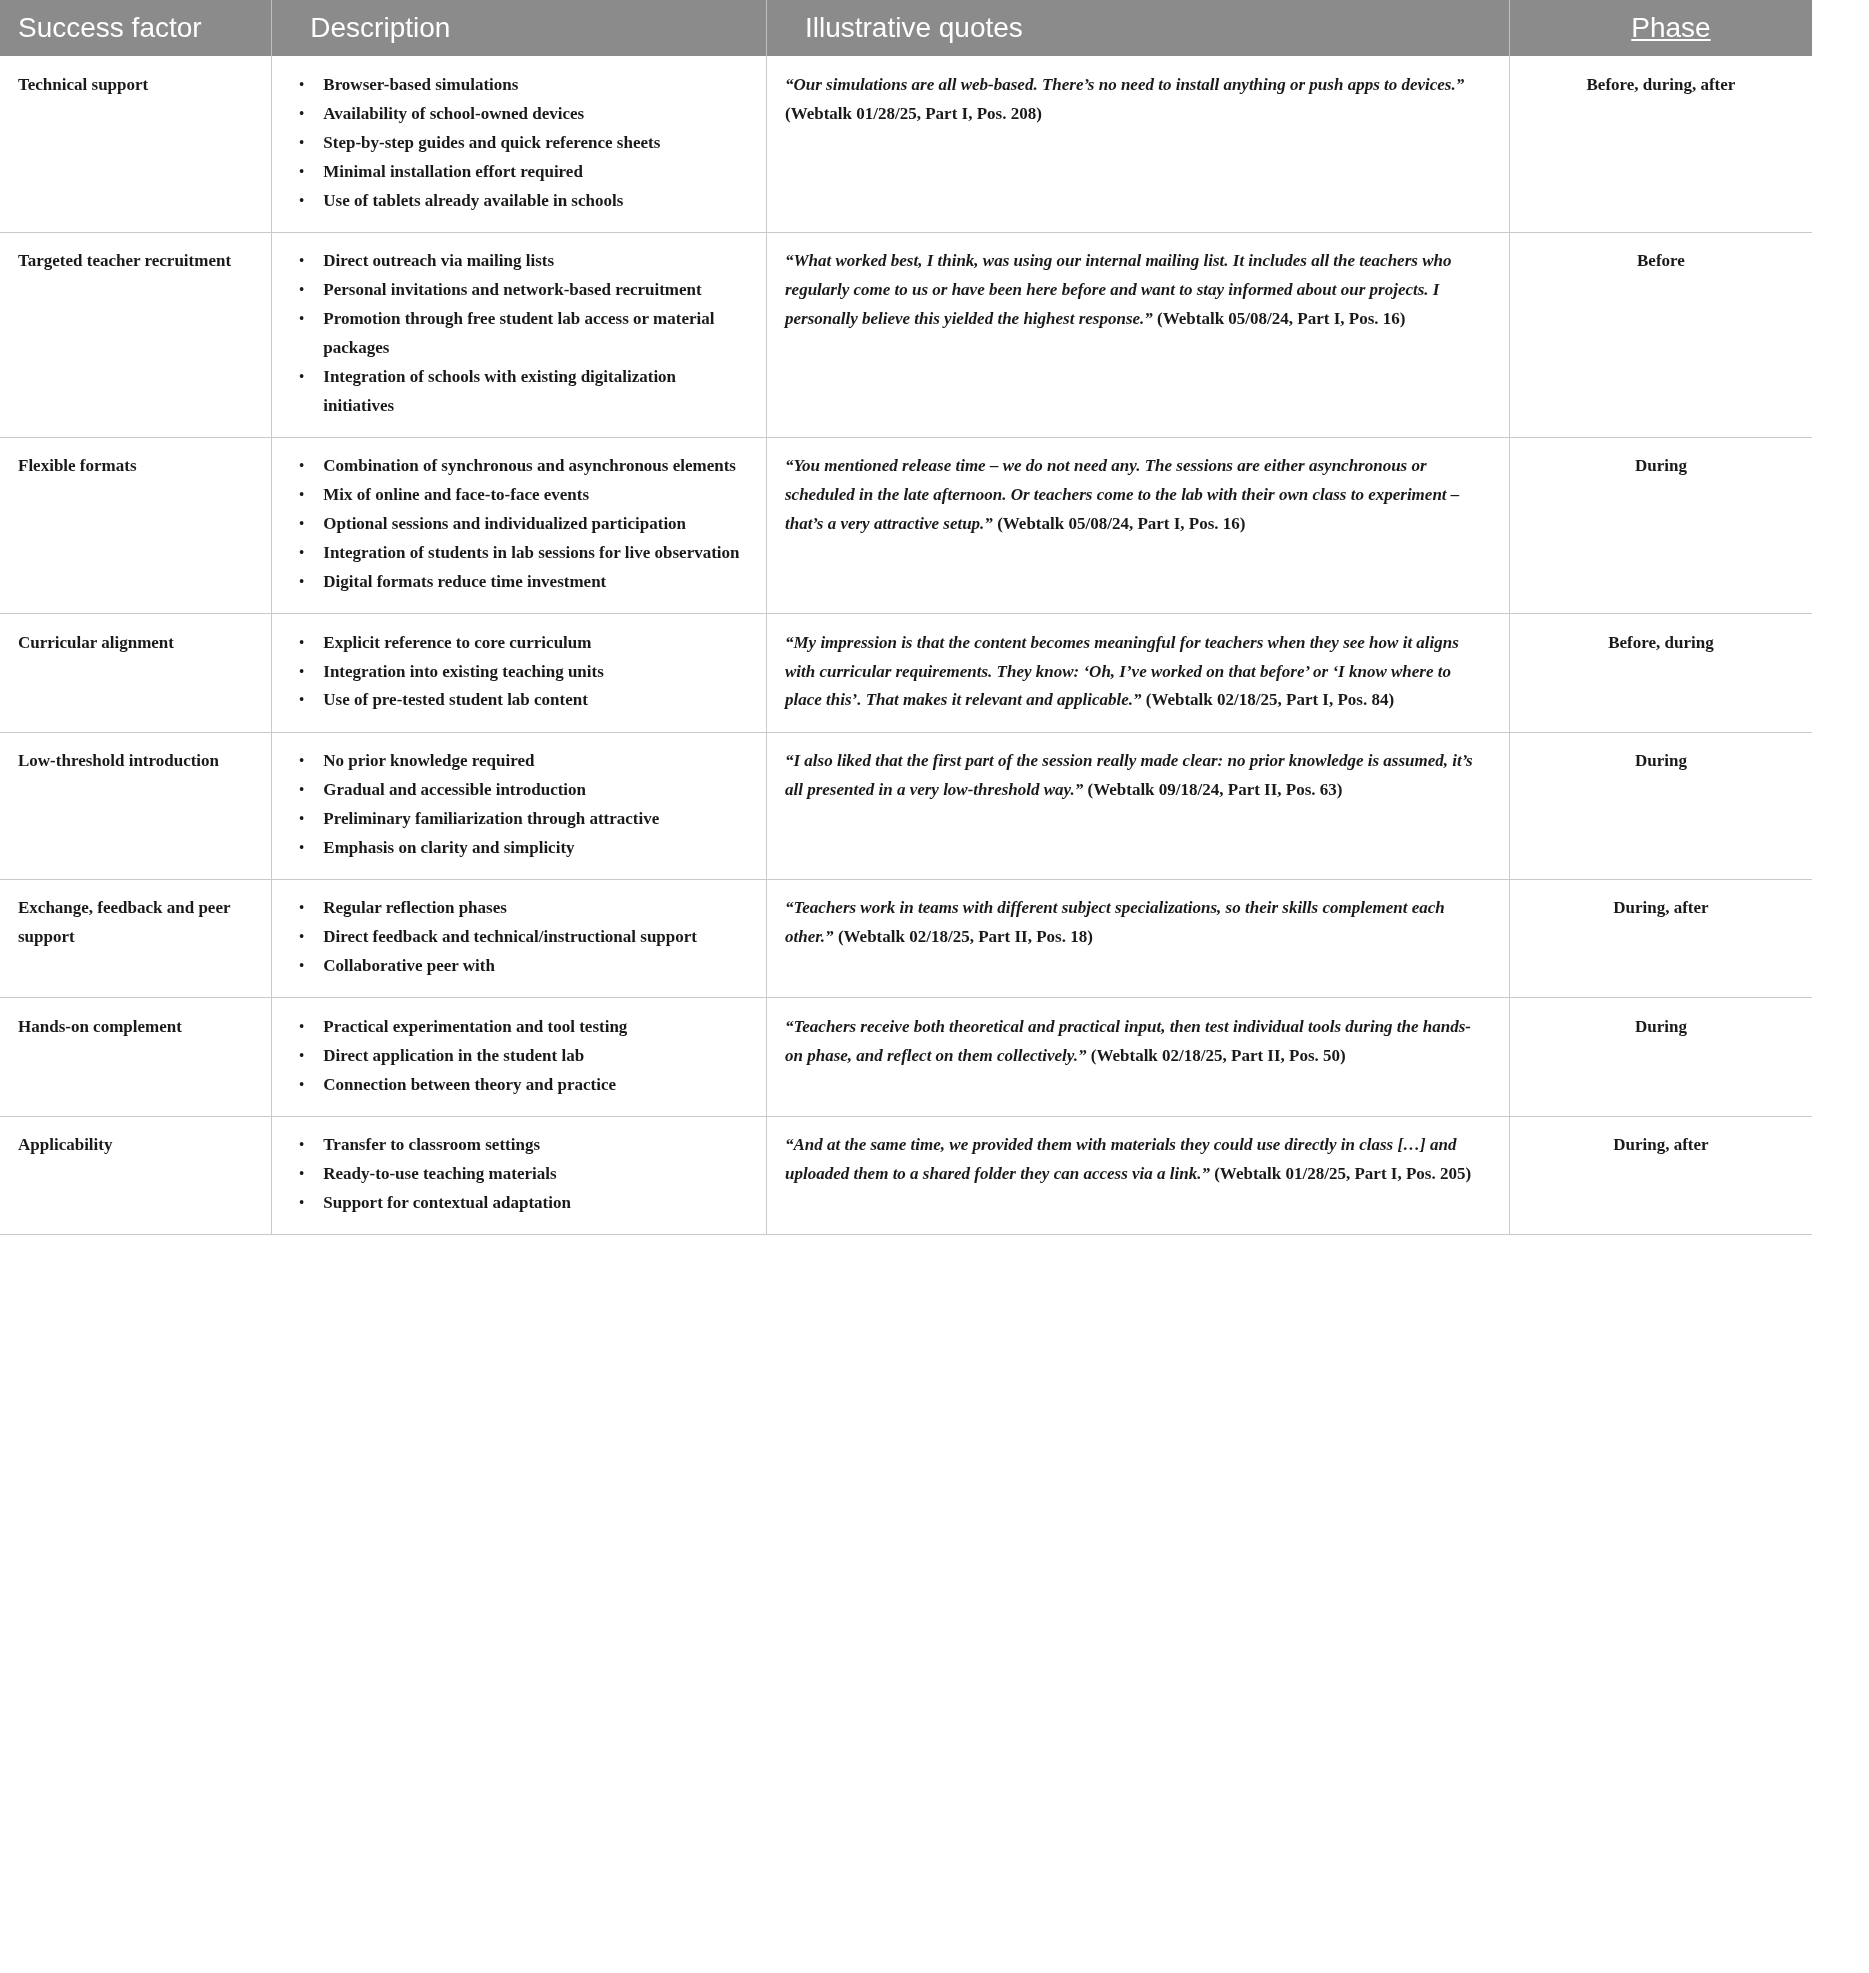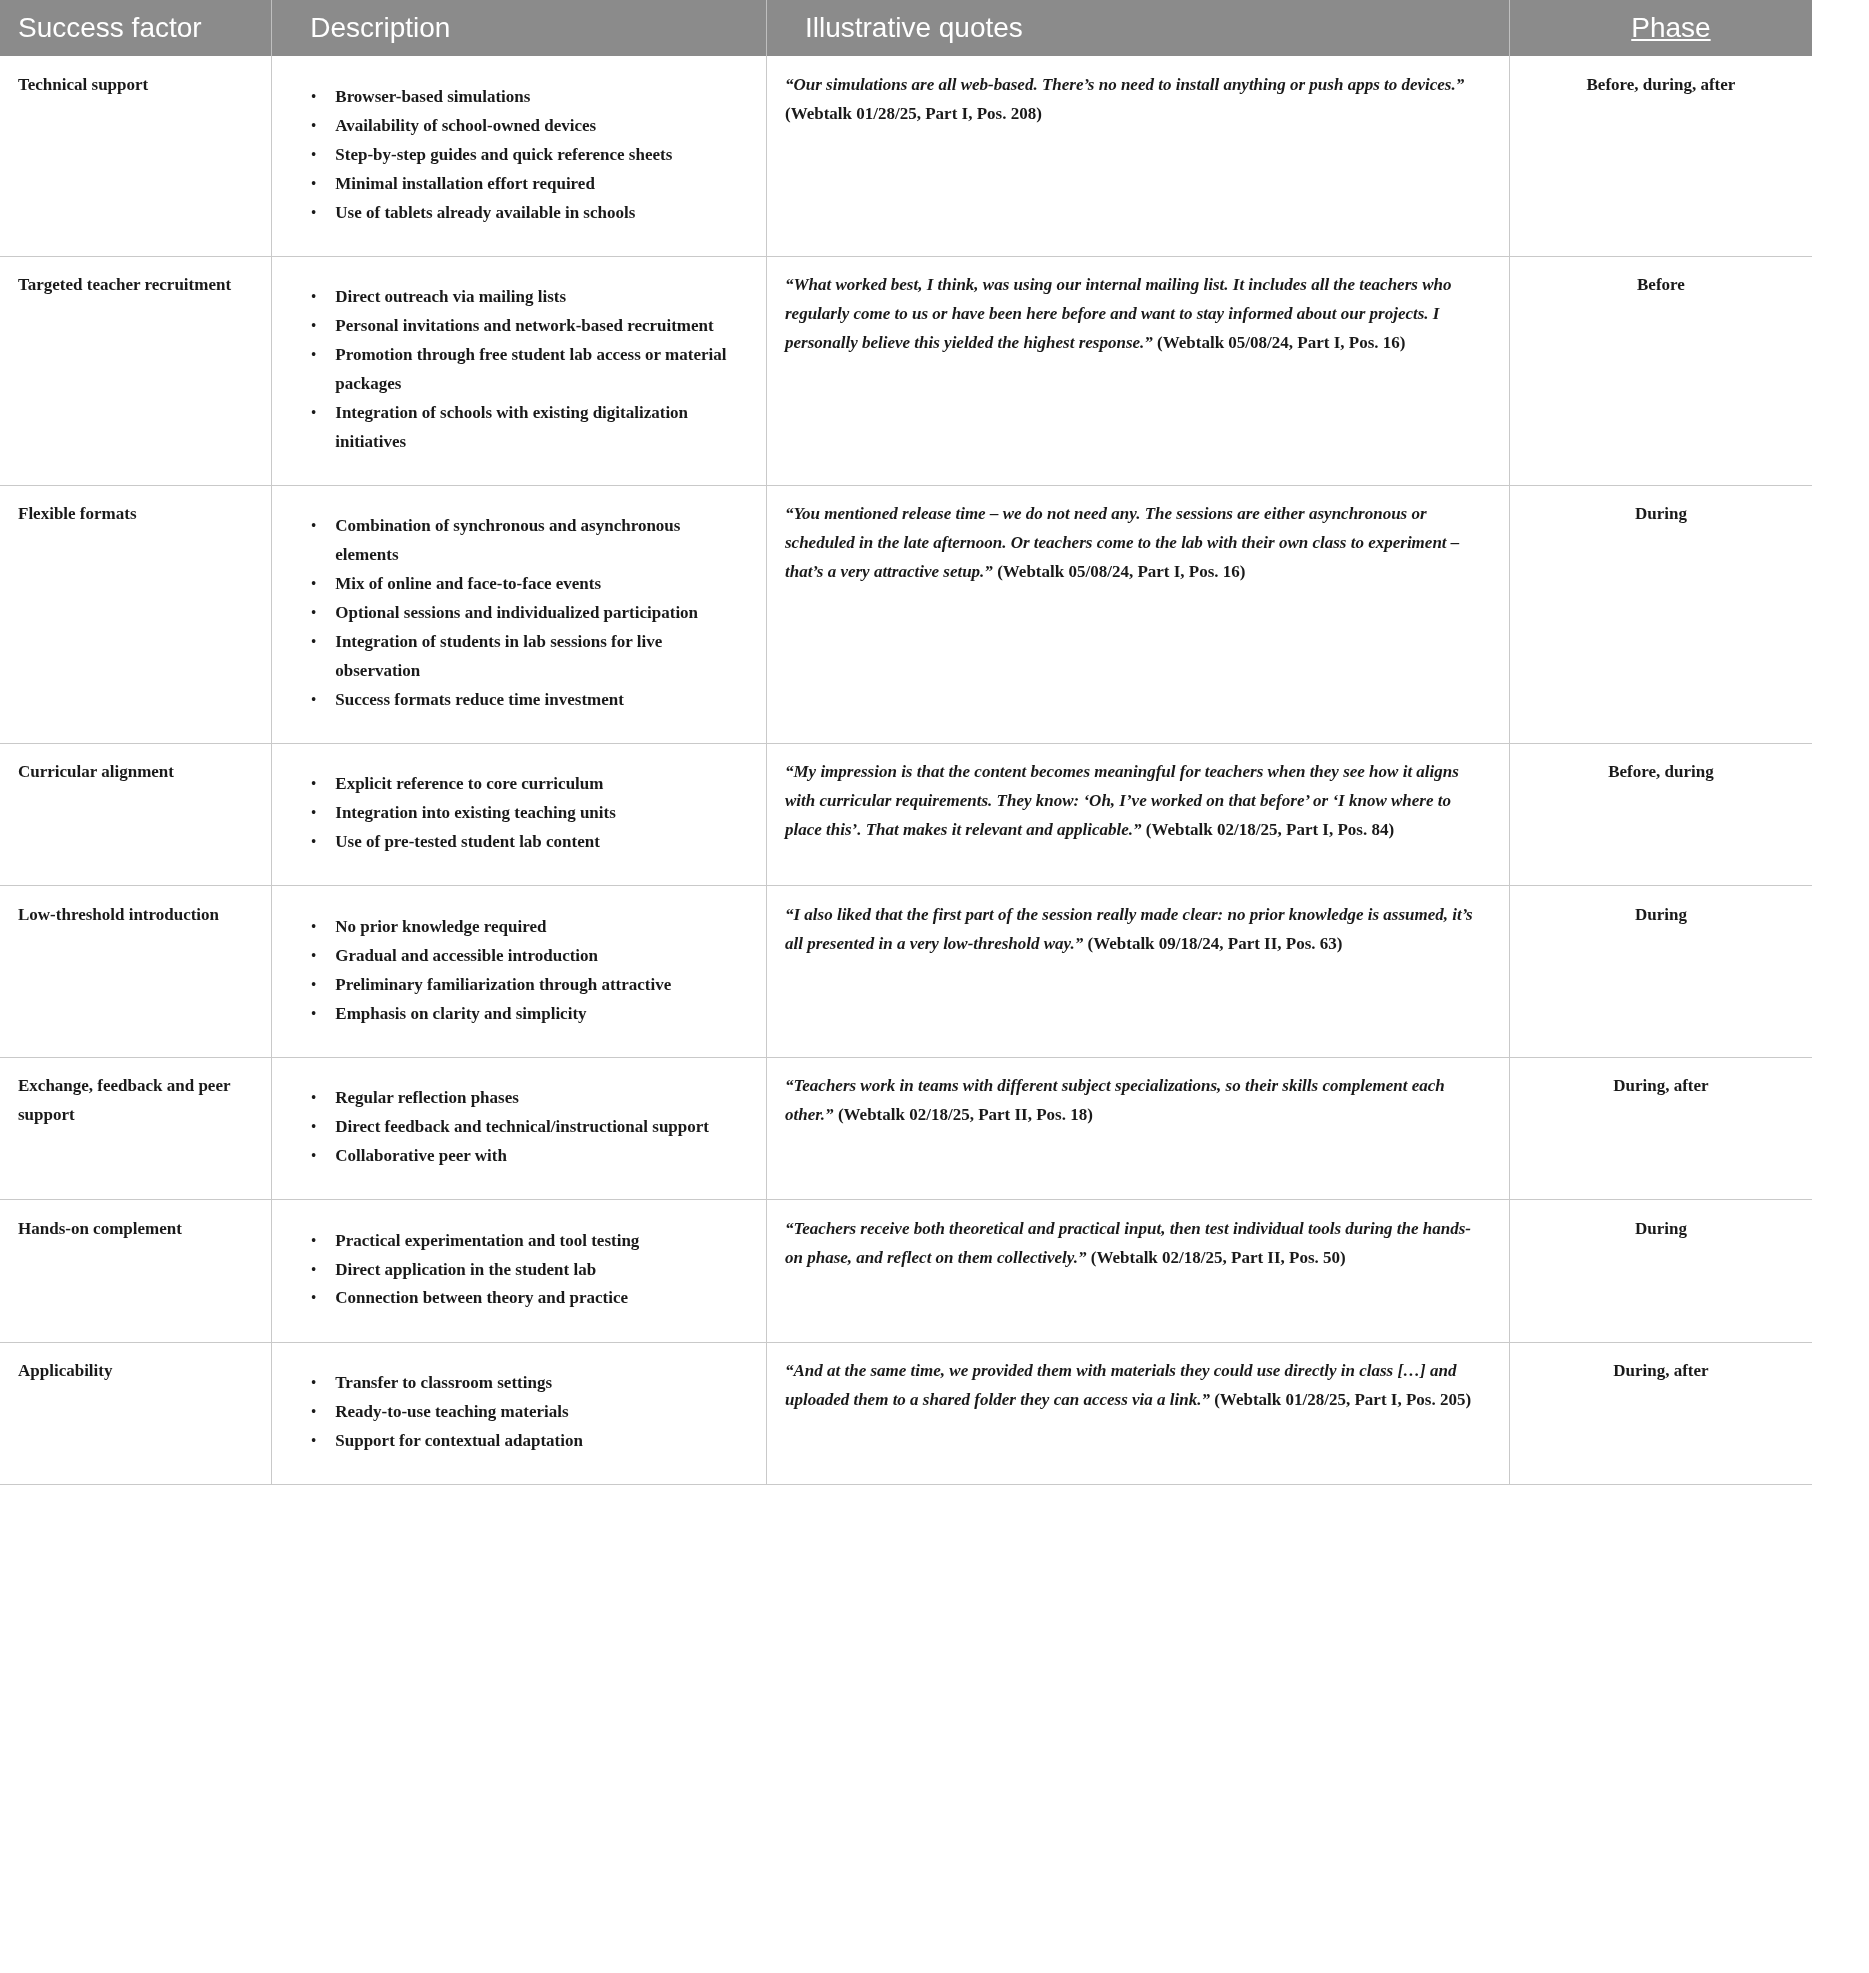--- a/index.html
+++ b/index.html
@@ -39,21 +39,21 @@
     vertical-align:top;
     font-size:17px;
     line-height:1.7;
     padding:14.5px 18px 16.3px 18px;
     font-weight:bold;
   }
   tbody td + td{ border-left:0.9px solid var(--border); }
   td.col-factor{ padding-right:12.7px; }
   td.col-phase{ text-align:center; }
   ul.bullets{
-    margin:12px;
+    margin:0;
     padding:0;
     list-style:none;
   }
   ul.bullets li{
     position:relative;
     padding-left:33px;
   }
   ul.bullets li::before{
     content:"\2022";
     position:absolute;
@@ -113,21 +113,21 @@
         <td class="col-phase">Before</td>
       </tr>
       <tr>
         <td class="col-factor">Flexible formats</td>
         <td class="col-desc">
           <ul class="bullets">
             <li>Combination of synchronous and asynchronous elements</li>
             <li>Mix of online and face-to-face events</li>
             <li>Optional sessions and individualized participation</li>
             <li>Integration of students in lab sessions for live observation</li>
-            <li>Success formats reduce time investment</li>
+            <li>Digital formats reduce time investment</li>
           </ul>
         </td>
         <td class="col-quote"><span class="quote">“You mentioned release time – we do not need any. The sessions are either asynchronous or scheduled in the late afternoon. Or teachers come to the lab with their own class to experiment – that’s a very attractive setup.”</span><span class="citation"> (Webtalk 05/08/24, Part I, Pos. 16)</span></td>
         <td class="col-phase">During</td>
       </tr>
       <tr>
         <td class="col-factor">Curricular alignment</td>
         <td class="col-desc">
           <ul class="bullets">
             <li>Explicit reference to core curriculum</li>

